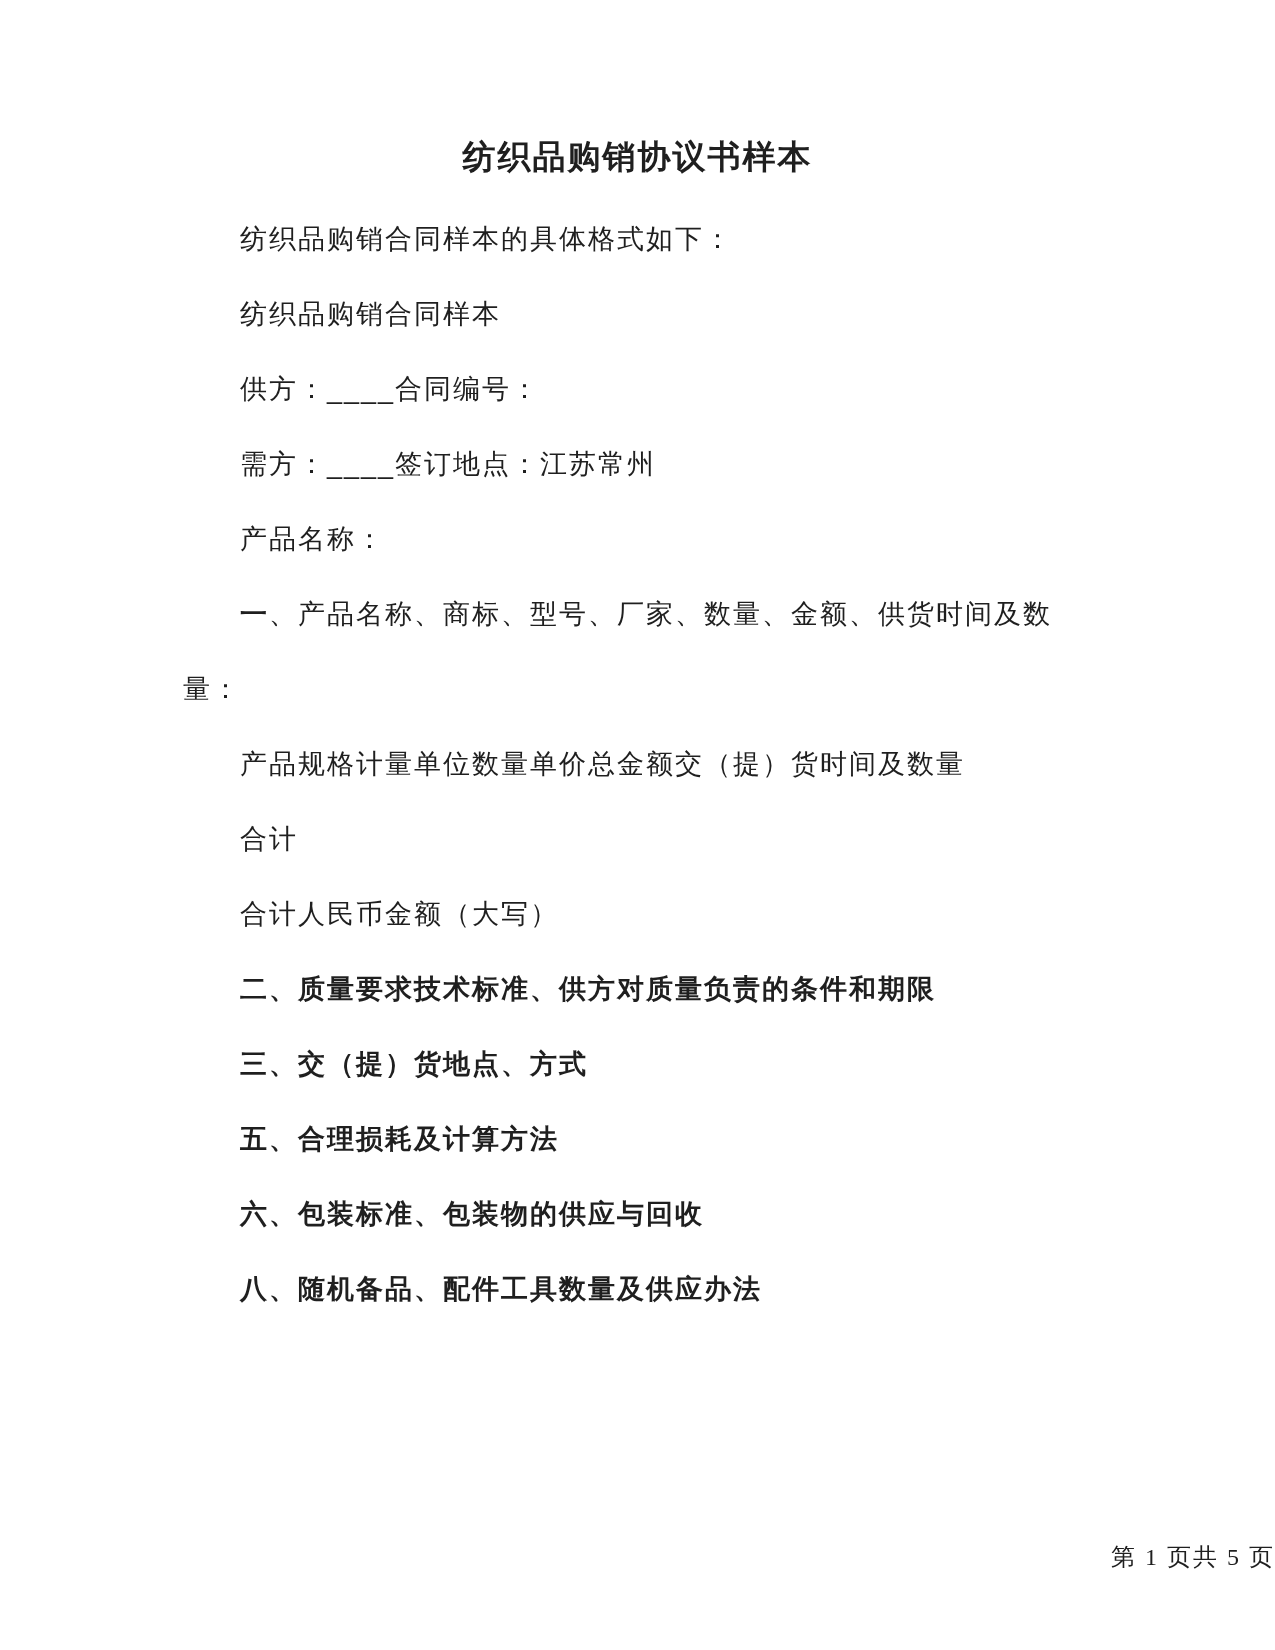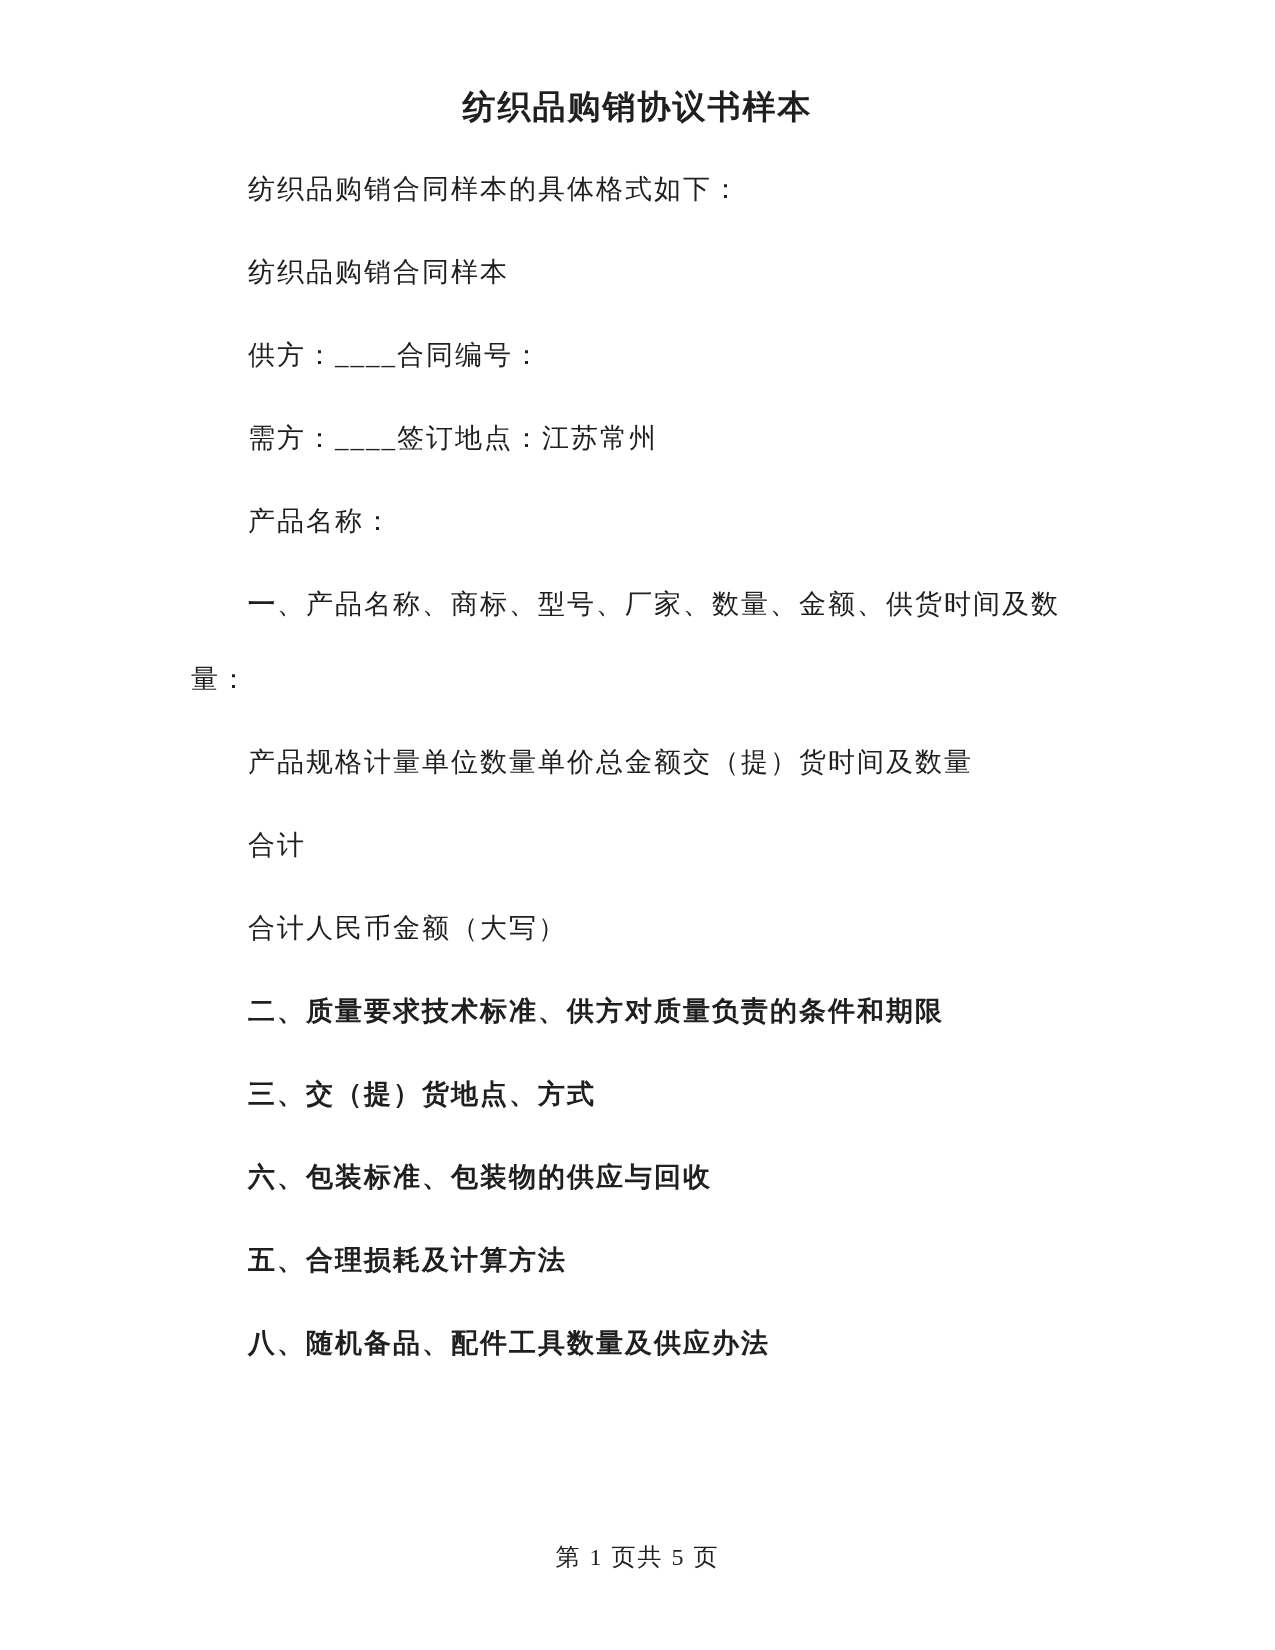--- a/index.html
+++ b/index.html
@@ -10,56 +10,55 @@
   .page {
     position: relative;
     width: 1275px;
     height: 1650px;
     background: #ffffff;
     color: #1f1f1f;
     font-family: "Liberation Sans", sans-serif;
     overflow: hidden;
   }
   .doc-title {
-    padding-top: 69px;
+    padding-top: 119px;
     width: 100%;
     text-align: center;
     font-size: 33px;
     font-weight: 700;
     line-height: 75px;
     letter-spacing: 2px;
     white-space: nowrap;
   }
   .paragraphs {
     margin: 8px 0 0 183px;
     width: 885px;
     font-size: 27px;
     line-height: 75px;
     letter-spacing: 2px;
   }
   .paragraphs p {
-    margin: 8px;
+    margin: 0;
     padding: 0;
     text-indent: 57px;
     font-weight: 400;
     word-break: break-all;
-    font-family: Liberation Serif, serif;
   }
   .paragraphs p.bold {
     font-weight: 700;
   }
   .bold-prefix {
     font-weight: 700;
   }
   .page-footer {
     position: absolute;
     top: 1537px;
     left: 0;
     width: 100%;
-    text-align: center;
+    text-align: right;
     font-family: "Liberation Serif", serif;
     font-size: 24px;
     line-height: 40px;
     letter-spacing: 2px;
     color: #1f1f1f;
   }
 </style>
 </head>
 <body>
 
@@ -72,19 +71,19 @@
       <p>纺织品购销合同样本</p>
       <p>供方：____合同编号：</p>
       <p>需方：____签订地点：江苏常州</p>
       <p>产品名称：</p>
       <p><span class="bold-prefix">一</span>、产品名称、商标、型号、厂家、数量、金额、供货时间及数量：</p>
       <p>产品规格计量单位数量单价总金额交（提）货时间及数量</p>
       <p>合计</p>
       <p>合计人民币金额（大写）</p>
       <p class="bold">二、质量要求技术标准、供方对质量负责的条件和期限</p>
       <p class="bold">三、交（提）货地点、方式</p>
+      <p class="bold">五、合理损耗及计算方法</p>
       <p class="bold">六、包装标准、包装物的供应与回收</p>
-      <p class="bold">五、合理损耗及计算方法</p>
       <p class="bold">八、随机备品、配件工具数量及供应办法</p>
     </div>
 
   <div class="page-footer">第 1 页共 5 页</div>
 </div>
 
 </body></html>

